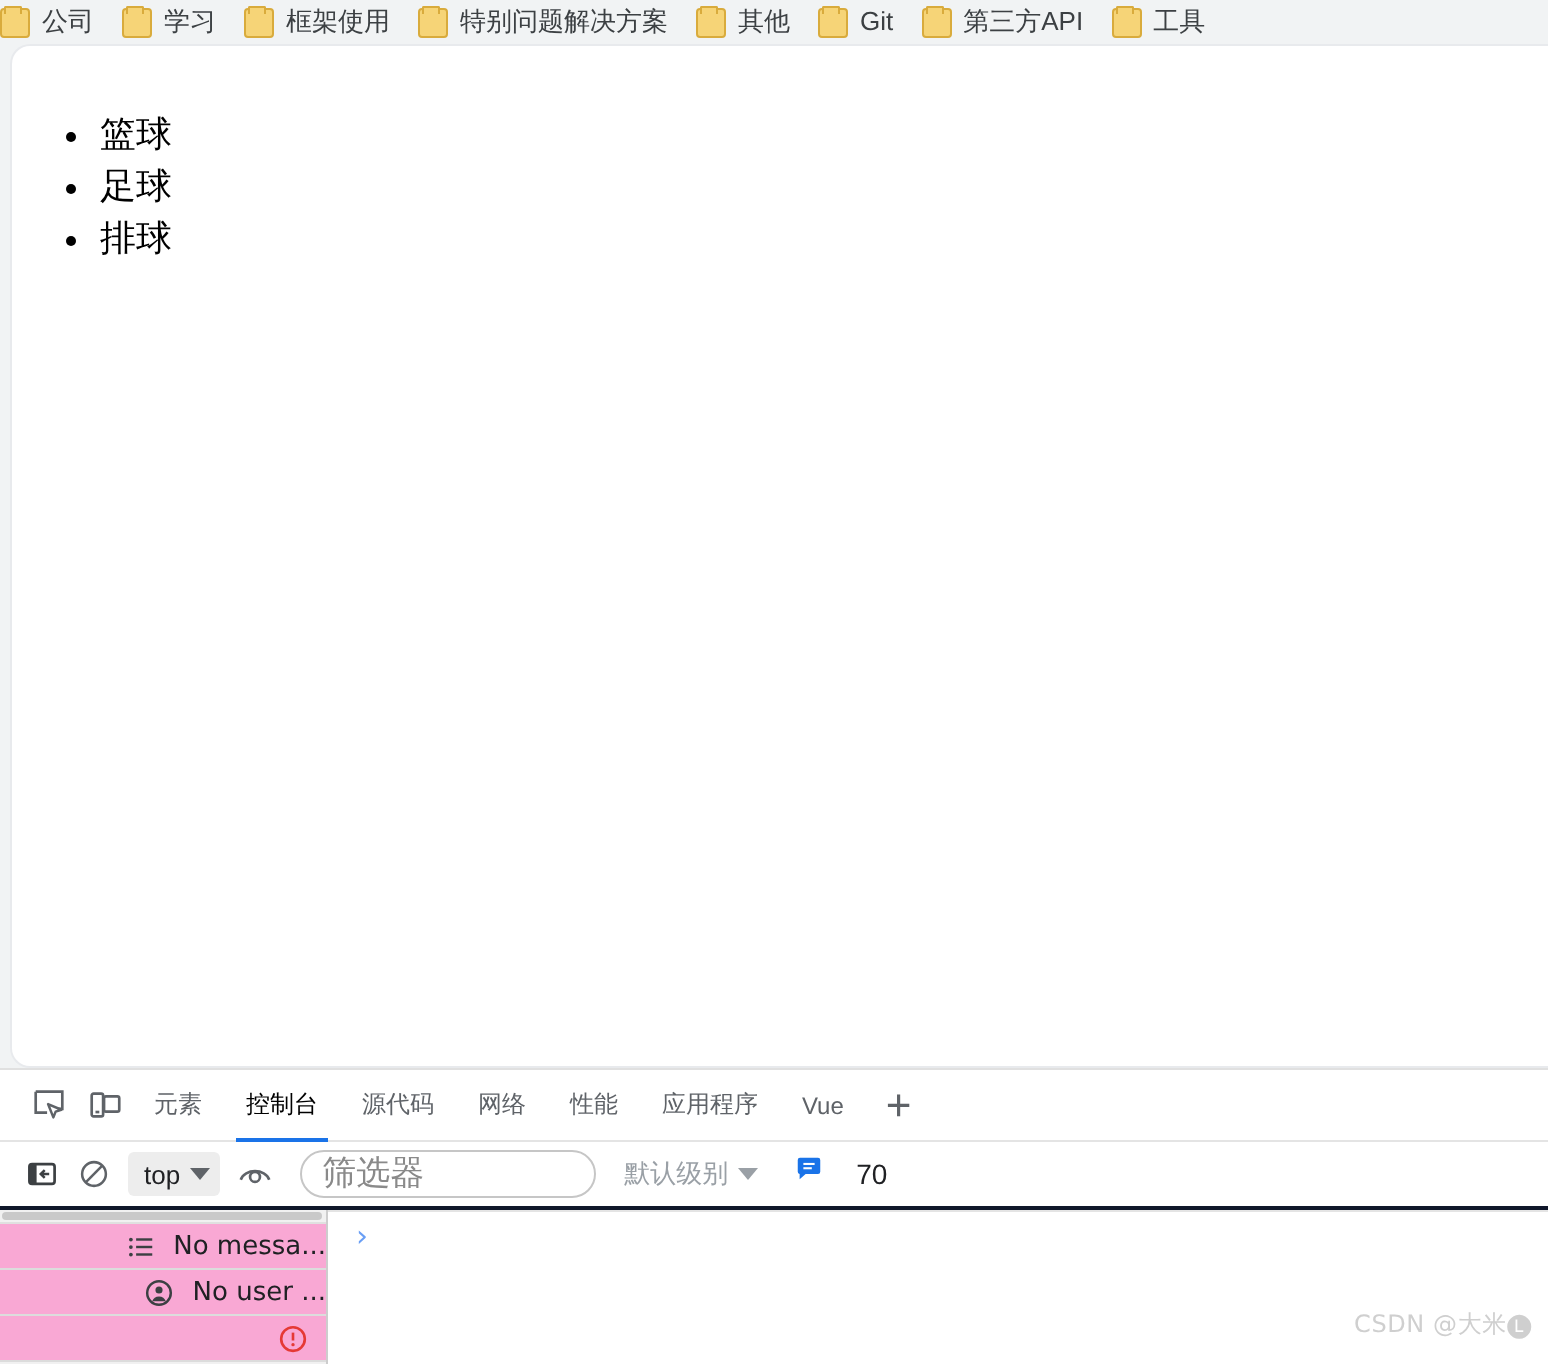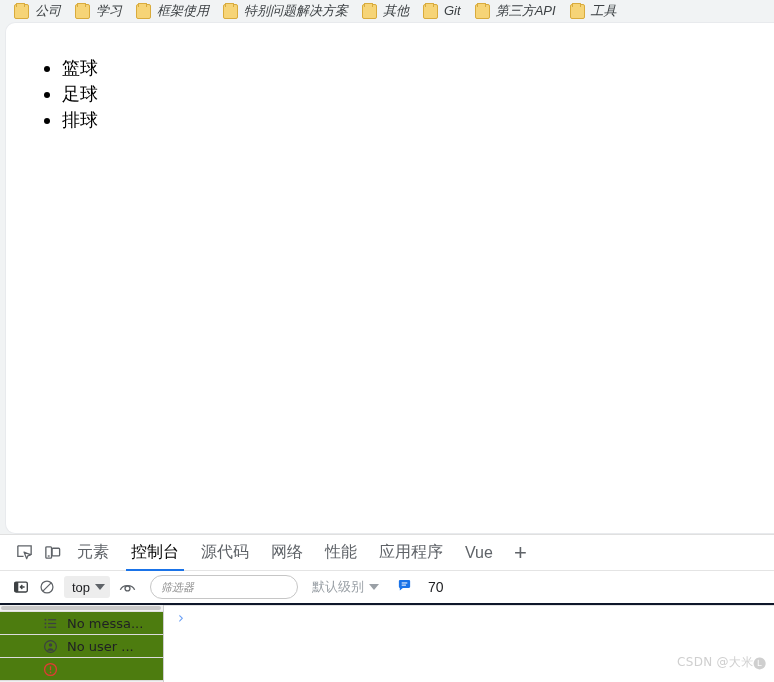--- a/index.html
+++ b/index.html
@@ -11,24 +11,22 @@
     background: #f1f3f4;
   }
 
   
   #bookmarks-bar {
     position: absolute; top: 0; left: 0;
     width: 774px; height: 22px;
     background: #f1f3f4;
     display: flex;
     align-items: center;
-    padding-left: 14px;
     overflow: hidden;
     white-space: nowrap;
-    font-style: italic;
   }
   .bookmark {
     display: inline-flex;
     align-items: center;
     height: 22px;
     margin-right: 14px;
     cursor: pointer;
     flex: 0 0 auto;
   }
   .folder-icon {
@@ -60,21 +58,21 @@
   #page-viewport {
     position: absolute;
     top: 22px; left: 5px;
     width: 769px; height: 512px;
     background: #ffffff;
     border: 1px solid #e8eaed;
     border-right: none;
     border-radius: 10px 0 0 10px;
     overflow: hidden;
   }
-  #page-content { padding: 16px 0 0 16px; }
+  #page-content { padding: 16px 0 0 4px; }
   ul.sports-list {
     margin: 16px 0 0 0;
     padding-left: 40px;
     list-style: disc;
   }
   ul.sports-list li {
     font-size: 18px;
     line-height: 26px;
     color: #000000;
     margin-bottom: 0px;
@@ -105,21 +103,21 @@
     justify-content: center;
     cursor: pointer;
     border-radius: 4px;
     flex: 0 0 auto;
   }
   .dt-tab {
     height: 36px;
     display: inline-flex;
     align-items: center;
     padding: 0 11px;
-    font-size: 16px;
+    font-size: 12px;
     color: #5f6368;
     cursor: pointer;
     position: relative;
     flex: 0 0 auto;
     white-space: nowrap;
   }
   .dt-tab.active { color: #000000; }
   .dt-tab.active::after {
     content: "";
     position: absolute;
@@ -177,27 +175,26 @@
     border-top: 6px solid #5f6368;
     display: inline-block;
   }
   #filter-input {
     width: 148px;
     height: 24px;
     margin-left: 10px;
     border: 1px solid #c6c6c6;
     border-radius: 12px;
     padding: 0 10px;
-    font-size: 11px;
+    font-size: 17px;
     color: #8b5cf6;
     outline: none;
     background: #fff;
     font-family: "Liberation Sans", sans-serif;
     flex: 0 0 auto;
-    font-style: italic;
   }
   #filter-input::placeholder { color: #8a8a8a; }
   .level-select {
     display: inline-flex;
     align-items: center;
     margin-left: 14px;
     cursor: pointer;
     flex: 0 0 auto;
   }
   .level-select .ctx-label { font-size: 13px; color: #9aa0a6; margin-right: 5px; }
@@ -243,21 +240,22 @@
     background: #c9c9c9;
     border-radius: 2px;
   }
   .sb-item {
     height: 23px;
     display: flex;
     align-items: center;
     padding-left: 42px;
     border-bottom: 1px solid #dcdcdc;
     cursor: pointer;
-    background: #4d7c0f;
+    background: #f9a8d4;
+    justify-content: flex-end;
   }
   .sb-item .sb-icon {
     width: 17px; height: 17px;
     margin-right: 8px;
     flex: 0 0 auto;
     display: inline-flex;
     align-items: center;
     justify-content: center;
   }
   .sb-item .sb-label {

